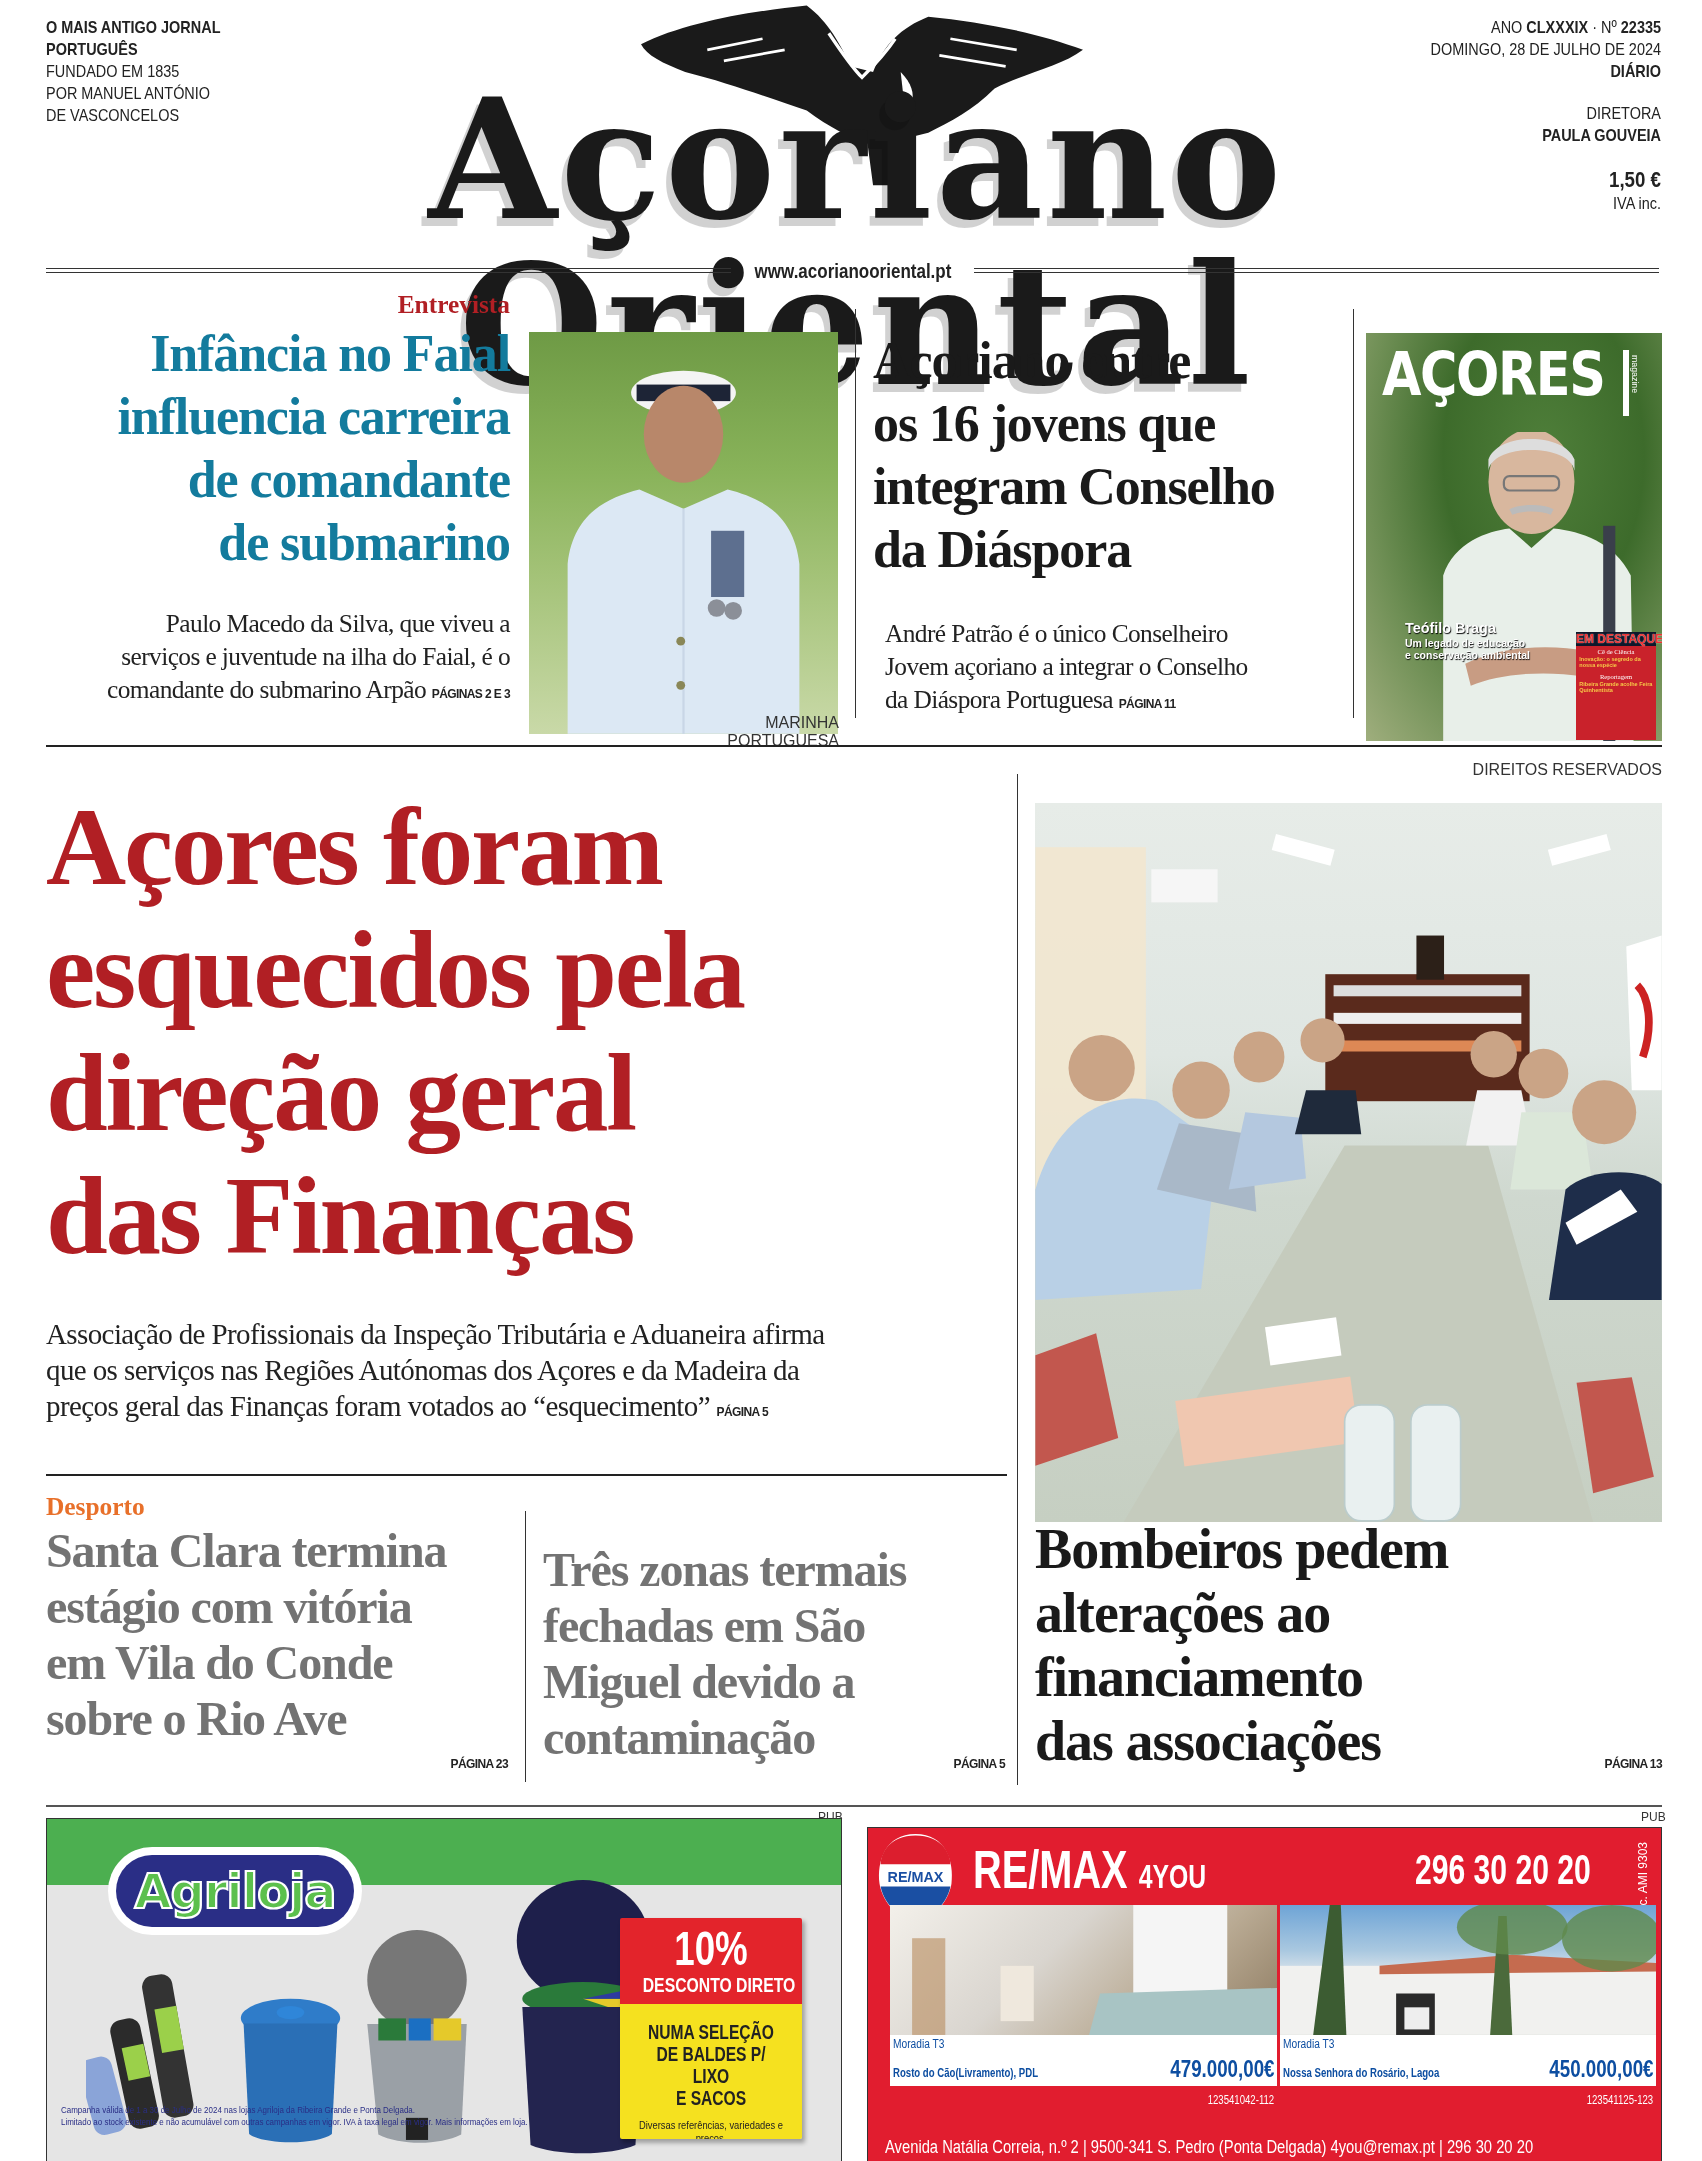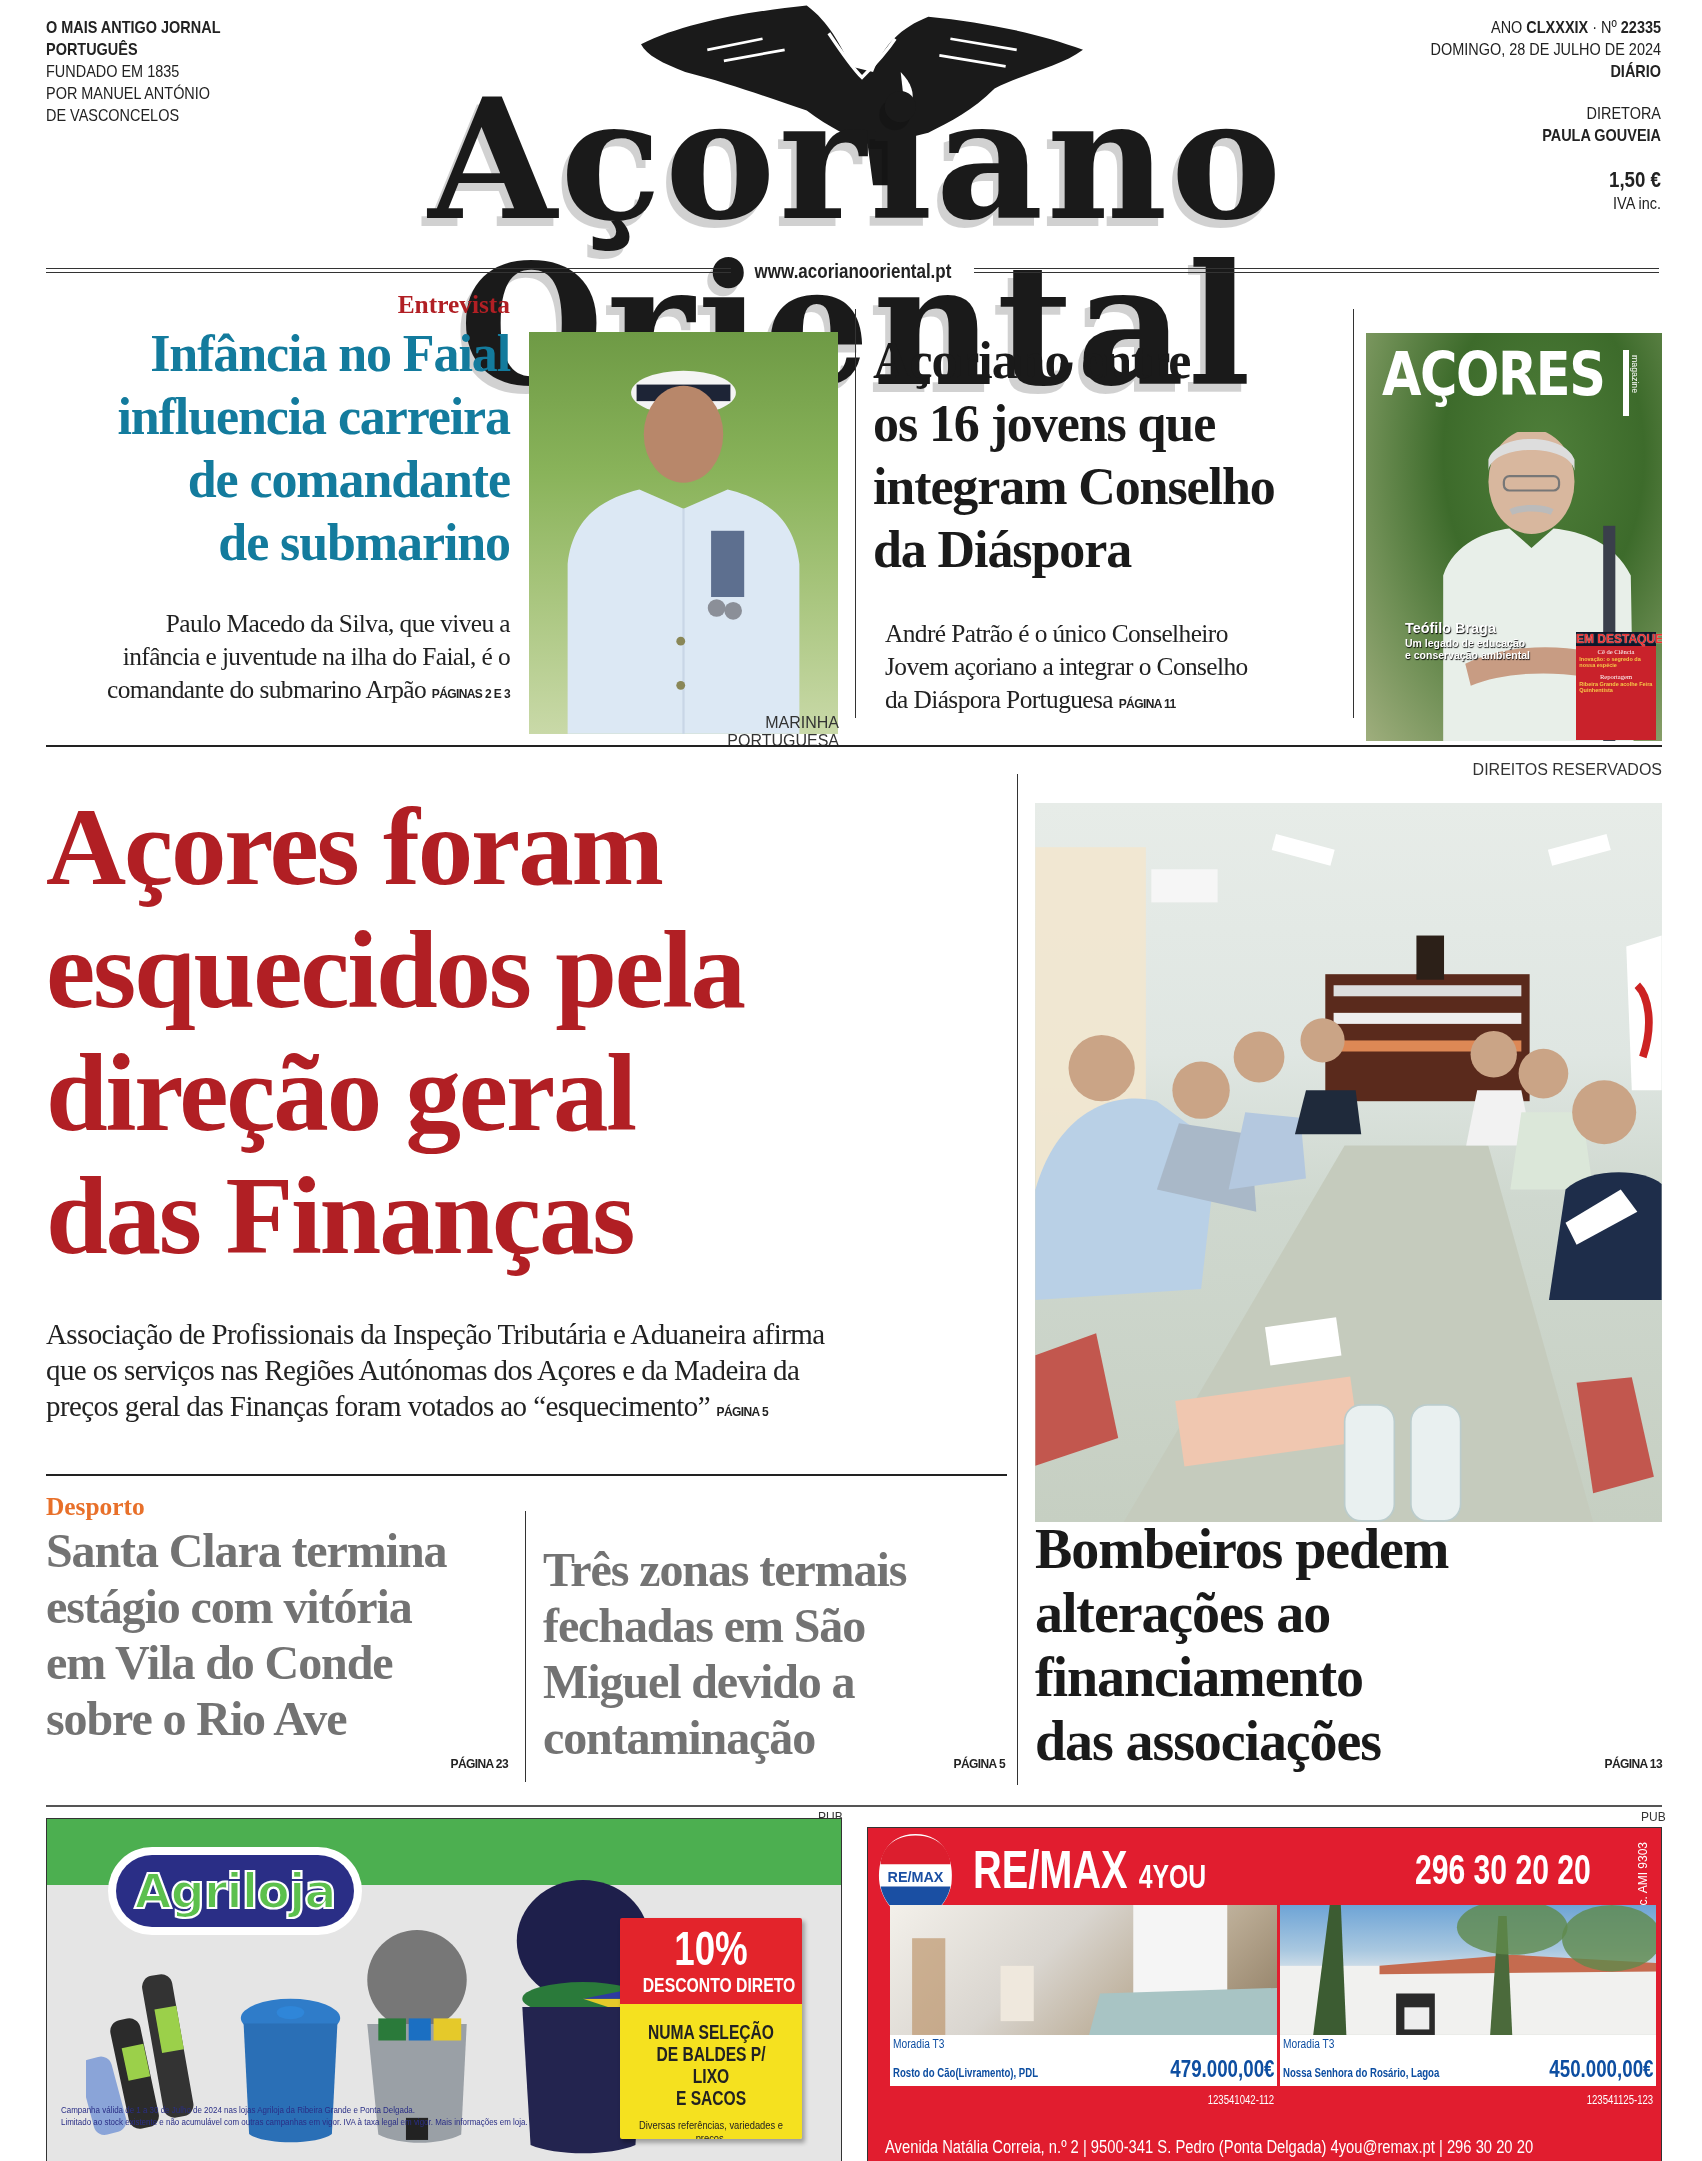--- a/index.html
+++ b/index.html
@@ -122,21 +122,21 @@
 <article class="abs" style="left:46px; top:290px; width:464px; height:431px;text-align:right;">
   <div class="kicker red">Entrevista</div>
   <h2 class="hl-teal" style="margin-top:3.3px;">
     <div>Infância no Faial</div>
     <div>influencia carreira</div>
     <div>de comandante</div>
     <div>de submarino</div>
   </h2>
   <div class="deck" style="margin-top:33px;">
     <div>Paulo Macedo da Silva, que viveu a</div>
-    <div>infância e juventude na ilha do Faial, é o</div>
+    <div>serviços e juventude na ilha do Faial, é o</div>
     <div><span>comandante do submarino Arpão</span> <span class="pg">PÁGINAS 2 E 3</span></div>
   </div>
 </article>
 
 <div class="abs photo" style="left:529px; top:308px; width:309px; height:402px; background: linear-gradient(180deg,#6e9a45 0%,#89b35a 35%,#a3c277 60%,#c9d9a8 100%);">
   <svg width="309" height="402" viewBox="0 0 560 728">
     <ellipse cx="280" cy="110" rx="95" ry="40" fill="#f4f4f4"></ellipse>
     <rect x="195" y="95" width="170" height="30" fill="#1d2436"></rect>
     <ellipse cx="280" cy="185" rx="72" ry="88" fill="#b8876a"></ellipse>
     <path d="M70,728 L70,420 C80,330 140,300 200,285 L280,320 L360,285 C420,300 480,330 490,420 L490,728 Z" fill="#dce8f4"></path>

